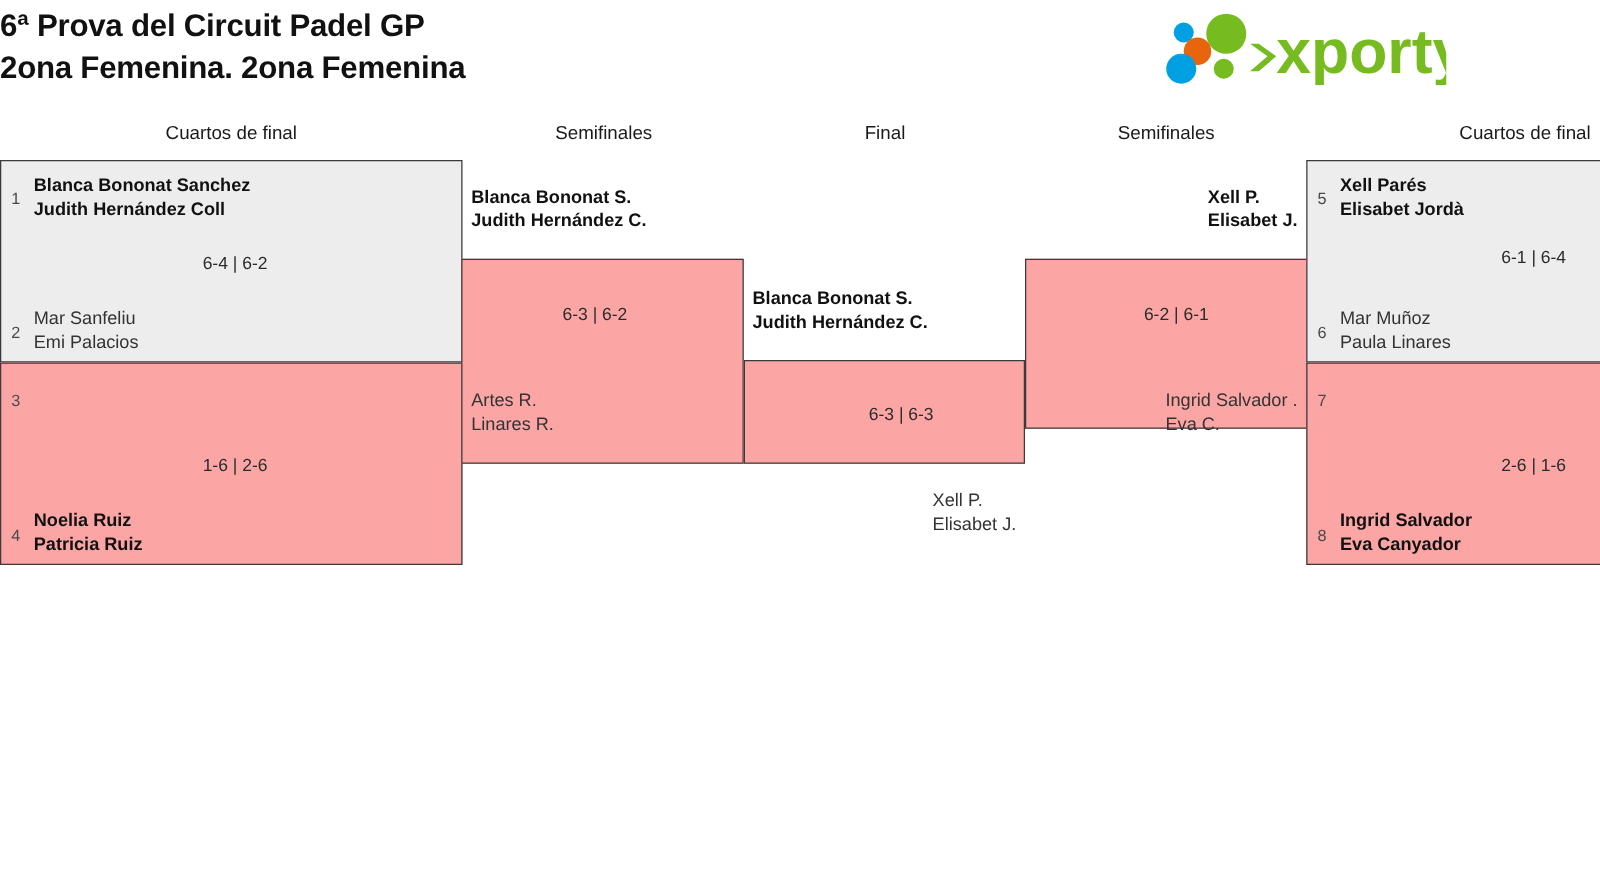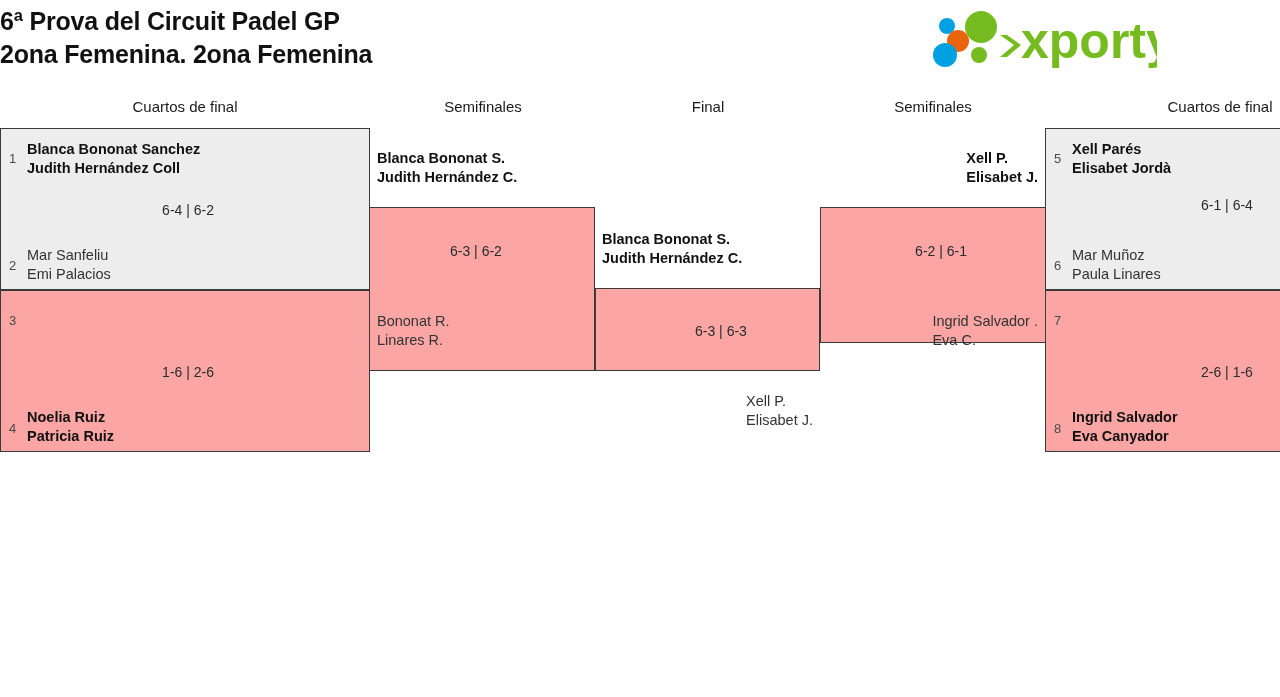--- a/index.html
+++ b/index.html
@@ -149,21 +149,21 @@
 </div>
 
 <div class="match-box" style="left:369px; top:207px; width:226px; height:164px;">
   <div class="score align-left" style="left:80px; top:34px;">6-3 | 6-2</div>
 </div>
 <div class="team winner align-left" style="left:377px; top:149px;">
   <span class="p">Blanca Bononat S.</span>
   <span class="p">Judith Hernández C.</span>
 </div>
 <div class="team loser align-left" style="left:377px; top:312px;">
-  <span class="p">Bononat R.</span>
+  <span class="p">Artes R.</span>
   <span class="p">Linares R.</span>
 </div>
 
 <div class="match-box" style="left:595px; top:288px; width:225px; height:83px;">
   <div class="score align-left" style="left:83px; top:33px;margin-left:16px;">6-3 | 6-3</div>
 </div>
 <div class="team winner align-left" style="left:602px; top:230px;">
   <span class="p">Blanca Bononat S.</span>
   <span class="p">Judith Hernández C.</span>
 </div>

